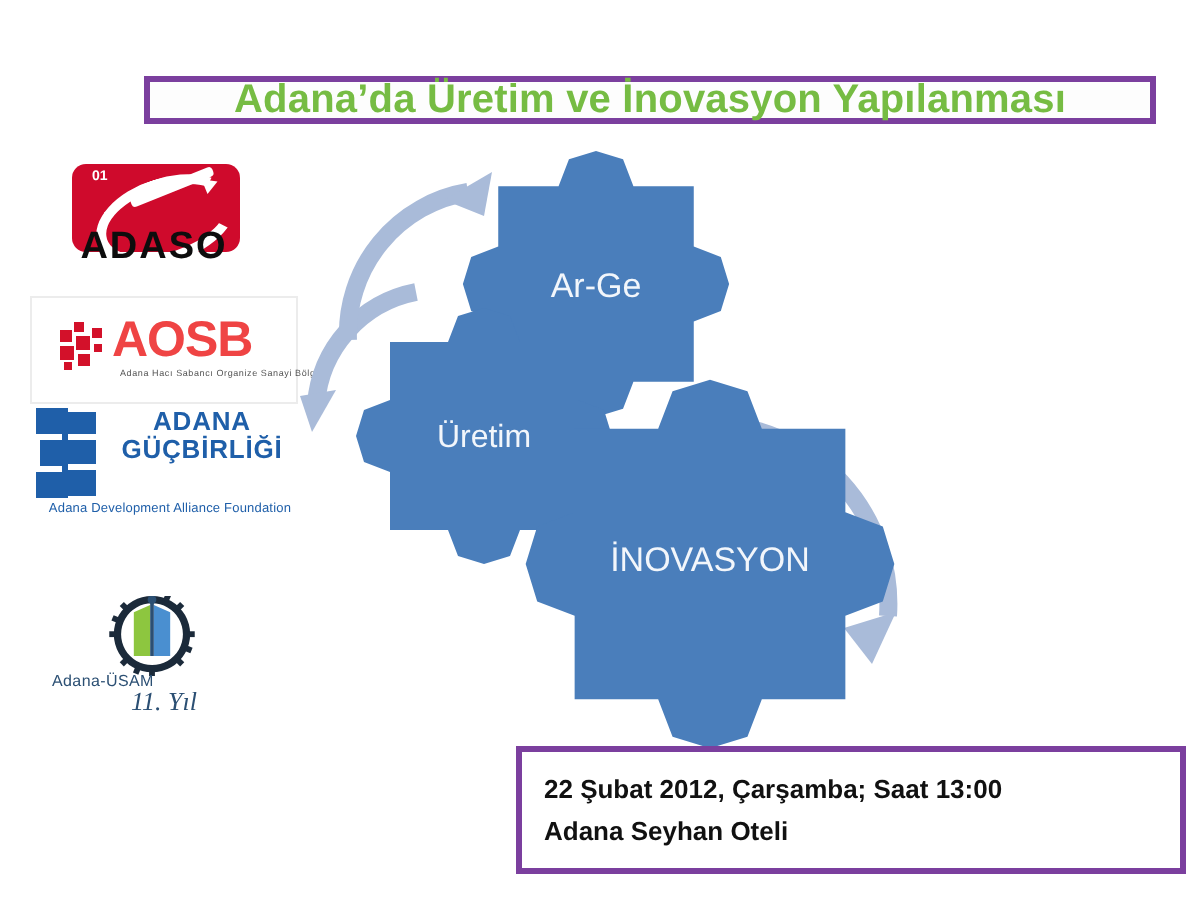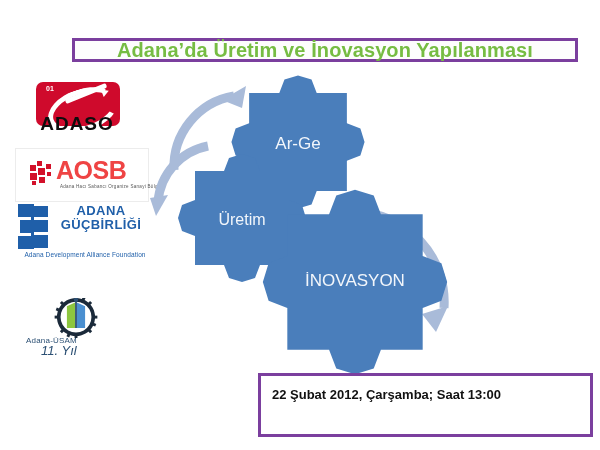--- a/index.html
+++ b/index.html
@@ -93,22 +93,22 @@
   }
 
   
   #logo-usam{left:26px;top:298px;width:112px;height:58px;background:#ffffff;}
   #usam-gear{position:absolute;left:22px;top:0px;width:56px;height:40px;}
   #usam-text{
     position:absolute;left:0;top:38px;width:112px;text-align:left;
     color:#2B4F73;font-size:8px;letter-spacing:0.2px;
   }
   #usam-script{
-    position:absolute;left:15px;top:45px;width:112px;
-    color:#2B4F73;font-size:13px;font-style:italic;font-family:Liberation Sans, sans-serif;
+    position:absolute;left:0;top:45px;width:112px;text-align:center;
+    color:#2B4F73;font-size:13px;font-style:italic;font-family:Liberation Serif, serif;
   }
 
   
   #diagram{position:absolute;left:150px;top:70px;width:320px;height:320px;}
   .gear-label{
     fill:#F2F6FB;font-family:"Liberation Sans",sans-serif;
     text-anchor:middle;dominant-baseline:central;
   }
 
   
@@ -244,15 +244,16 @@
     <text class="gear-label" x="92" y="149" font-size="16">Üretim</text>
 
     <g transform="translate(205,212) scale(0.72)">
       <use href="#gear-shape" fill="#4A7EBB"></use>
     </g>
     <text class="gear-label" x="205" y="210" font-size="17">İNOVASYON</text>
   </svg>
 
   <div id="info-box">
     <div class="info-line">22 Şubat 2012, Çarşamba; Saat 13:00</div>
+    <div class="info-line">Adana Seyhan Oteli</div>
   </div>
 
 </div>
 
 </body></html>

